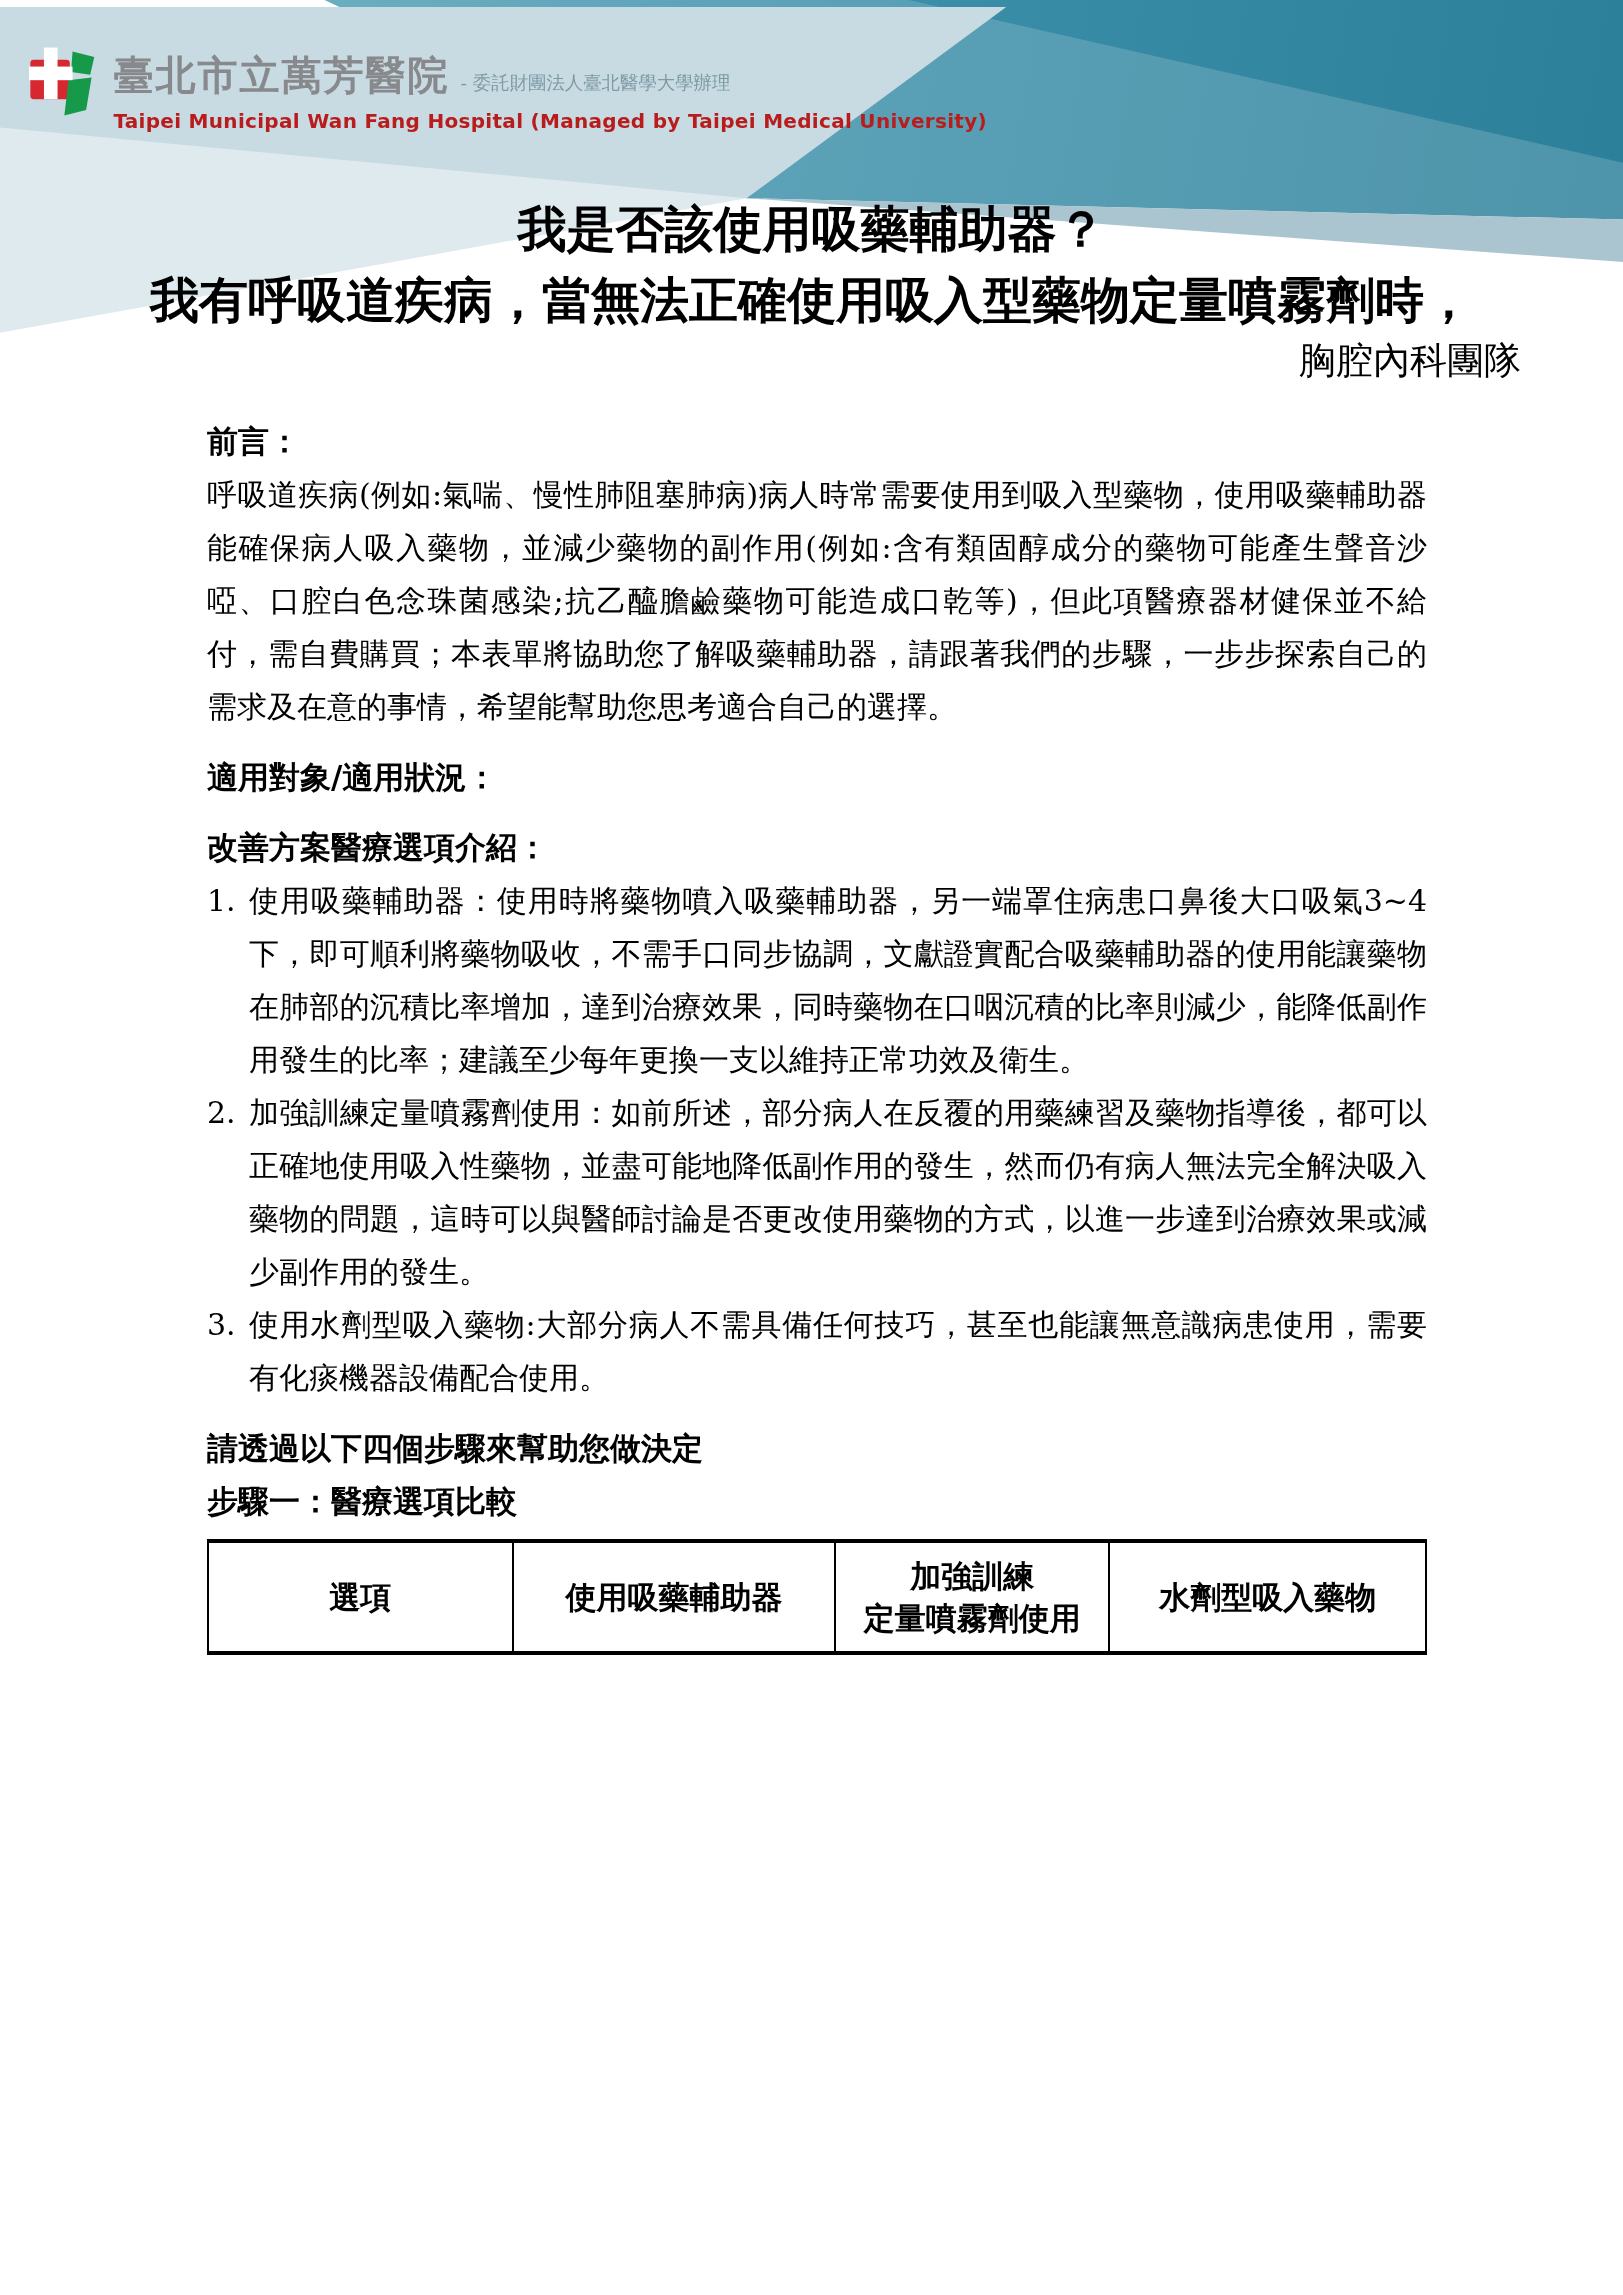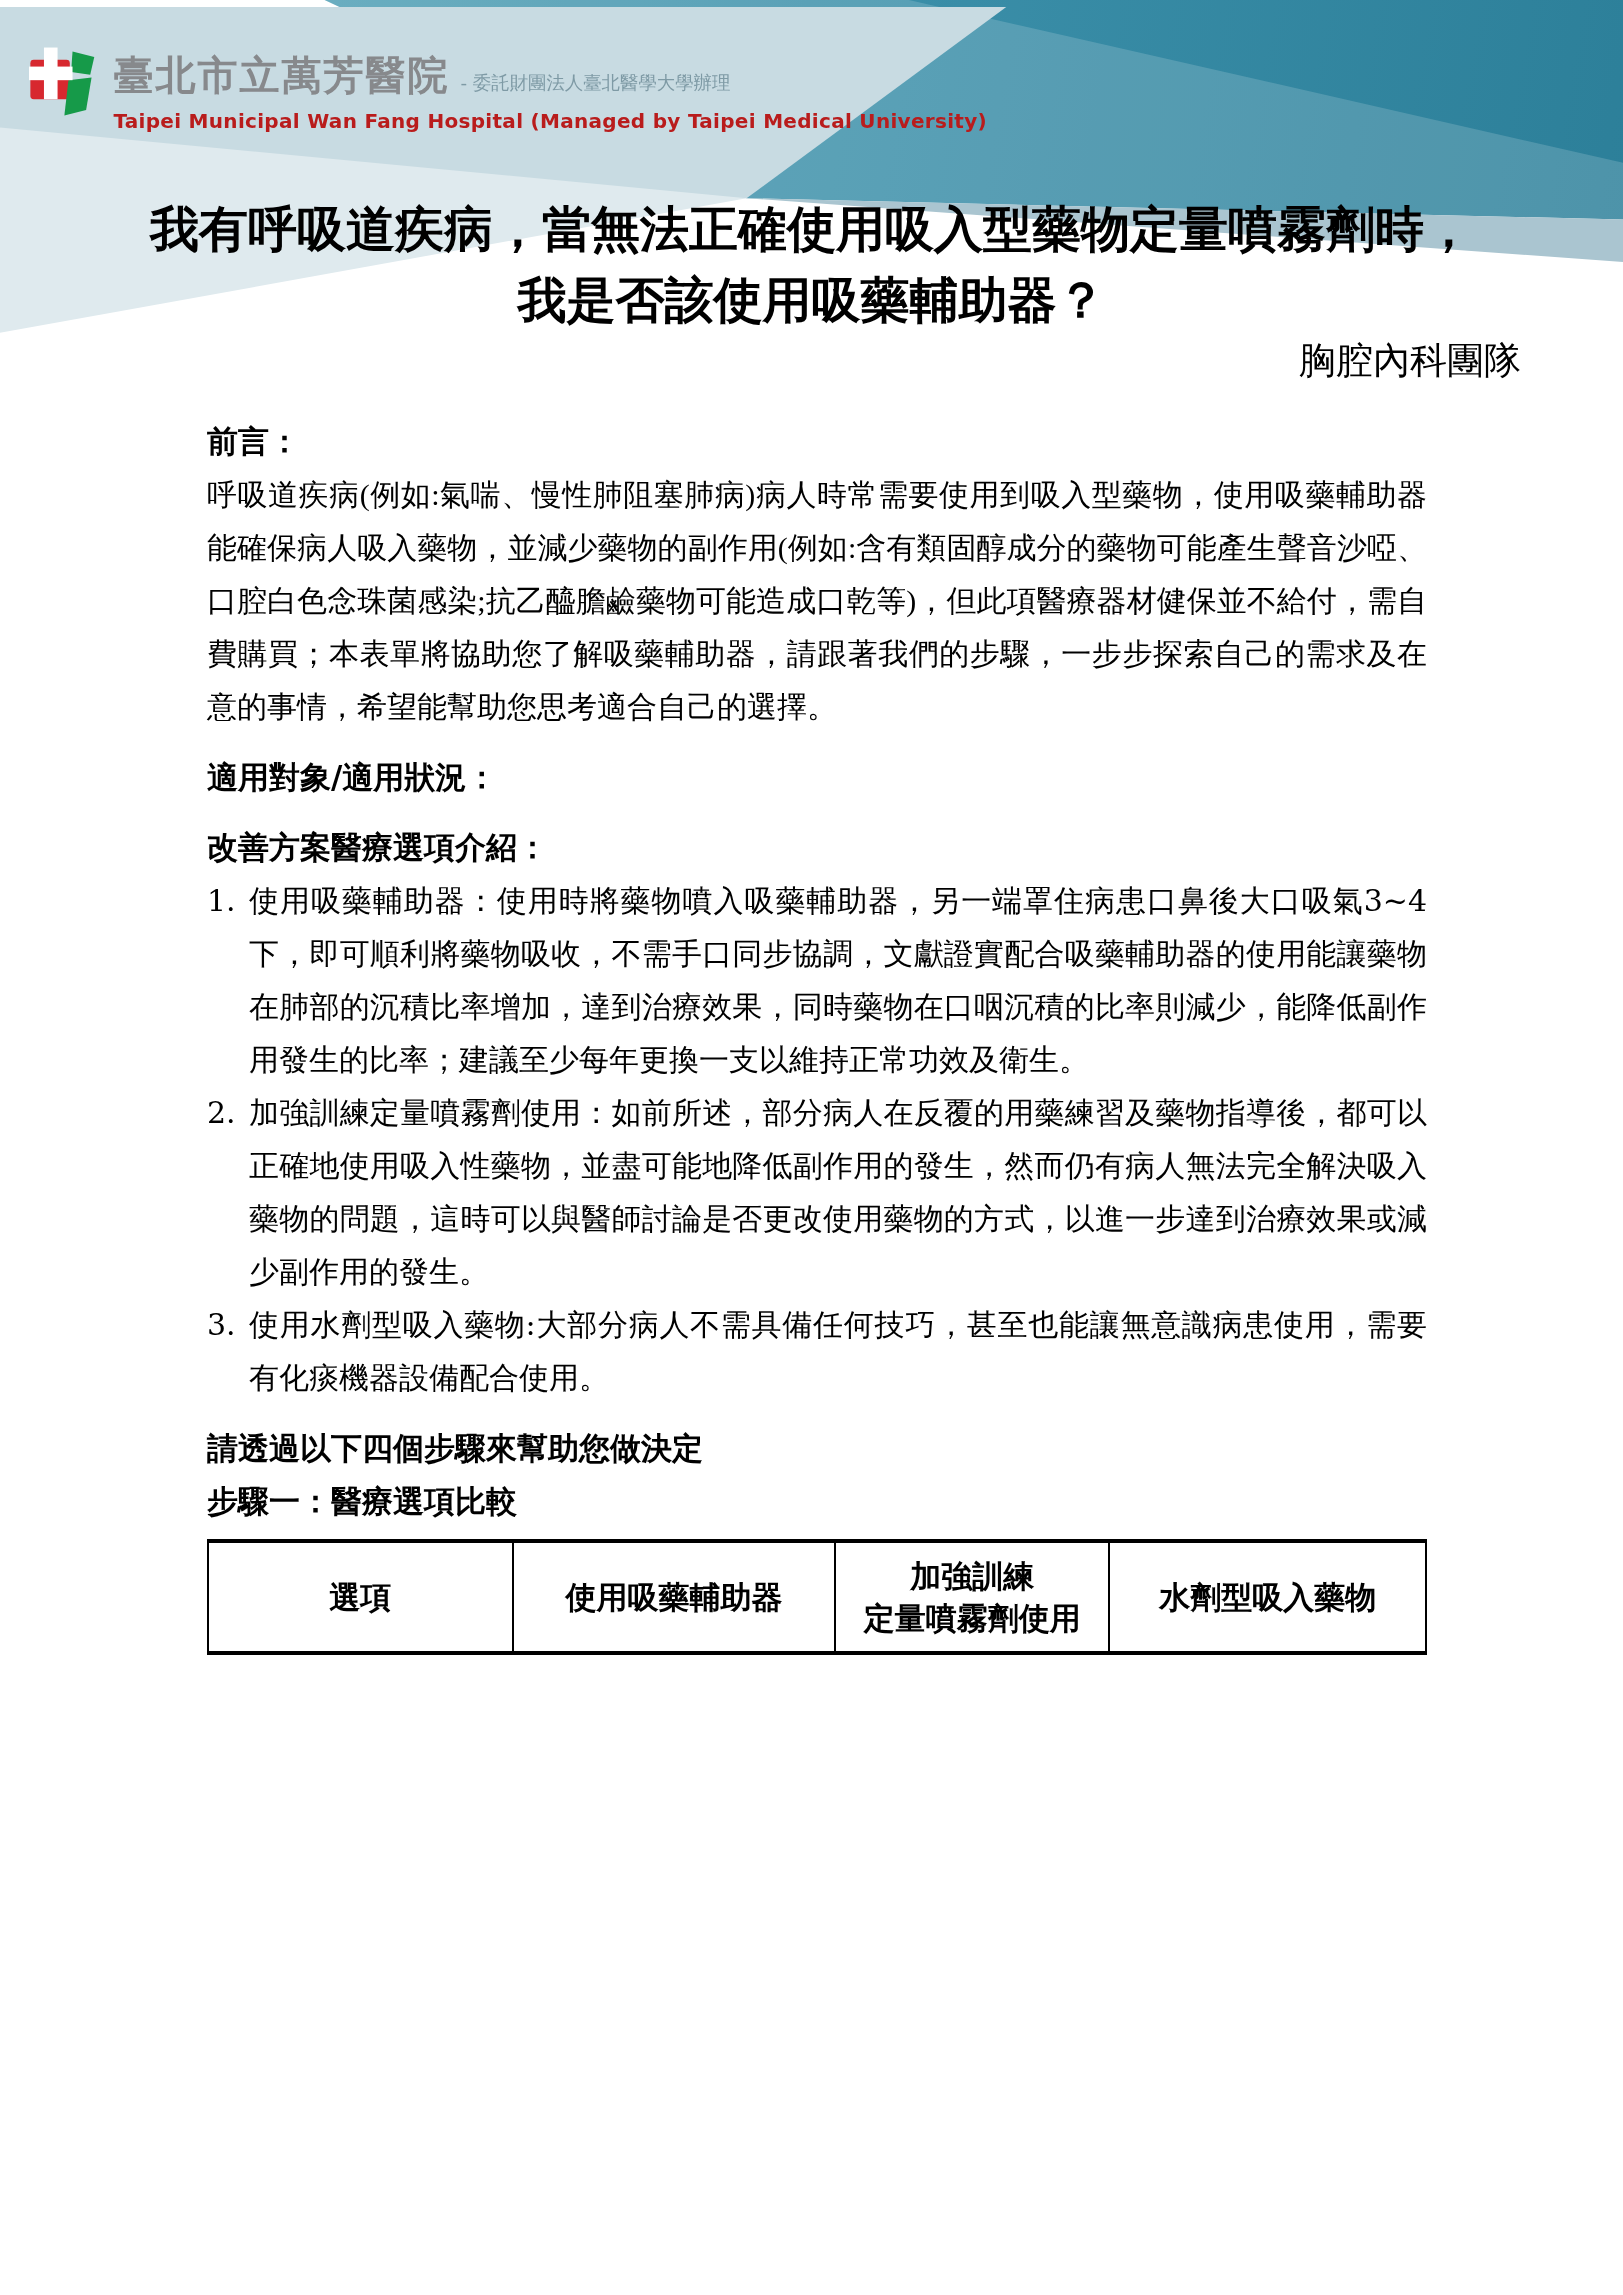--- a/index.html
+++ b/index.html
@@ -32,21 +32,21 @@
   
   .flow { position:relative; z-index:1; }
   .doc-title { padding-top:194px; text-align:center; font-weight:bold;
                font-size:49px; line-height:71px; }
   .byline { text-align:right; padding-right:102px; margin-top:4.1px;
             font-size:37px; line-height:42px; }
   .content { margin:33px 196px 0 207px; font-size:30px; line-height:53px;
              text-align:justify; }
   .sec-heading { font-weight:bold; font-size:31px; }
   .spaced { margin-top:17.7px; }
-  .body-par { margin:0;font-family:Liberation Serif, serif; }
+  .body-par { margin:0; }
   .li { display:flex; }
   .li .num { flex:0 0 42px; }
   .li .txt { flex:1; text-align:justify; }
 
   .cmp-table { width:100%; border-collapse:collapse; margin-top:11px;
                border-top:4.1px solid #000; border-bottom:4.1px solid #000; }
   .cmp-table th { border:2px solid #000; height:102px; text-align:center;
                   vertical-align:middle; font-size:31px; font-weight:bold;
                   white-space:pre-line; line-height:42px; padding:2.7px 6.8px; }
   .cmp-table th:first-child { width:25%; }
@@ -90,22 +90,22 @@
           <span>Taipei Municipal Wan Fang Hospital</span>
           <span>(Managed by Taipei Medical University)</span>
         </div>
       </div>
     </div>
   </div>
 
   <div class="flow">
 
     <div class="doc-title">
+      <div>我是否該使用吸藥輔助器？</div>
       <div>我有呼吸道疾病，當無法正確使用吸入型藥物定量噴霧劑時，</div>
-      <div>我是否該使用吸藥輔助器？</div>
     </div>
     <div class="byline">胸腔內科團隊</div>
 
     <div class="content">
 
       <div class="sec-heading">前言：</div>
       <p class="body-par">呼吸道疾病(例如:氣喘、慢性肺阻塞肺病)病人時常需要使用到吸入型藥物，使用吸藥輔助器能確保病人吸入藥物，並減少藥物的副作用(例如:含有類固醇成分的藥物可能產生聲音沙啞、口腔白色念珠菌感染;抗乙醯膽鹼藥物可能造成口乾等)，但此項醫療器材健保並不給付，需自費購買；本表單將協助您了解吸藥輔助器，請跟著我們的步驟，一步步探索自己的需求及在意的事情，希望能幫助您思考適合自己的選擇。</p>
 
       <div class="sec-heading spaced">適用對象/適用狀況：</div>
 

